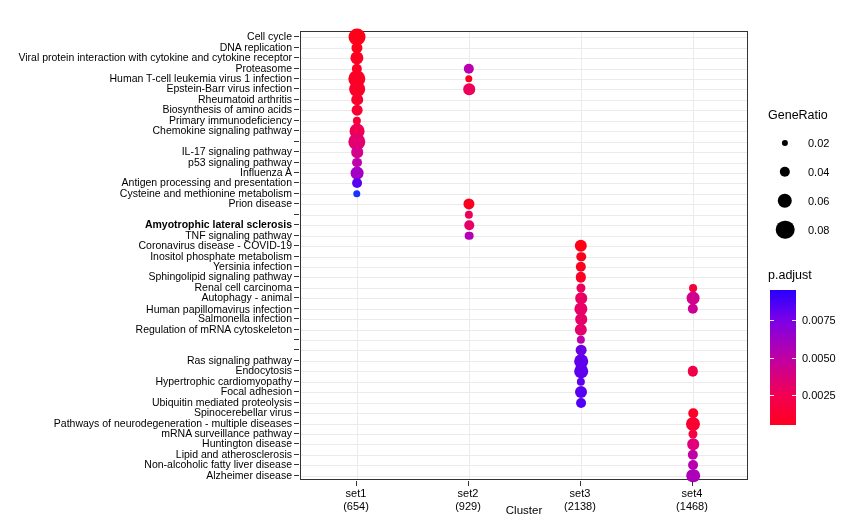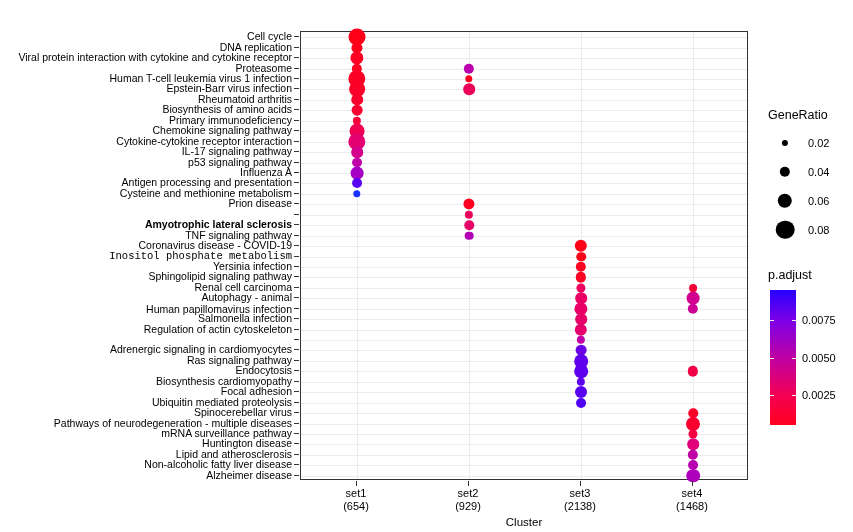--- a/index.html
+++ b/index.html
@@ -22,21 +22,21 @@
         font-size:10.5px;line-height:11px;white-space:nowrap;color:#000;}
   #yticks{position:absolute;left:294px;top:31px;width:6px;height:449px;}
   .ytick{position:absolute;left:0;width:5px;height:1px;background:#333;}
 
   
   #xticks{position:absolute;left:300px;top:481px;width:448px;height:6px;}
   .xtick{position:absolute;top:0;width:1px;height:5px;background:#333;}
   #xlabels{position:absolute;left:300px;top:487px;width:448px;height:32px;}
   .xlab{position:absolute;transform:translateX(-50%);text-align:center;
         font-size:11px;line-height:13px;white-space:nowrap;}
-  #xtitle{position:absolute;left:300px;top:516px;width:448px;
+  #xtitle{position:absolute;left:300px;top:504px;width:448px;
           text-align:center;font-size:11.5px;}
 
   
   #legend-size{position:absolute;left:768px;top:108px;width:85px;}
   #legend-size .ltitle{font-size:12.5px;margin-bottom:9px;white-space:nowrap;
                        position:absolute;left:0;top:0;}
   .skey{position:absolute;left:0;width:34px;}
   .skey .swatch{position:absolute;left:17px;top:50%;transform:translate(-50%,-50%);
                 border-radius:50%;background:#000;}
   .skey .slab{position:absolute;left:40px;top:50%;transform:translateY(-50%);
@@ -60,42 +60,40 @@
       <div class="ylab" style="top: 5.22093px;">Cell cycle</div>
       <div class="ylab" style="top: 15.6628px;">DNA replication</div>
       <div class="ylab" style="top: 26.1047px;">Viral protein interaction with cytokine and cytokine receptor</div>
       <div class="ylab" style="top: 36.5465px;">Proteasome</div>
       <div class="ylab" style="top: 46.9884px;">Human T-cell leukemia virus 1 infection</div>
       <div class="ylab" style="top: 57.4302px;">Epstein-Barr virus infection</div>
       <div class="ylab" style="top: 67.8721px;">Rheumatoid arthritis</div>
       <div class="ylab" style="top: 78.314px;">Biosynthesis of amino acids</div>
       <div class="ylab" style="top: 88.7558px;">Primary immunodeficiency</div>
       <div class="ylab" style="top: 99.1977px;">Chemokine signaling pathway</div>
-      <div class="ylab" style="top: 109.64px;">Cytokine-cytokine receptor interaction</div>
       <div class="ylab" style="top: 120.081px;">IL-17 signaling pathway</div>
       <div class="ylab" style="top: 130.523px;">p53 signaling pathway</div>
       <div class="ylab" style="top: 140.965px;">Influenza A</div>
       <div class="ylab" style="top: 151.407px;">Antigen processing and presentation</div>
       <div class="ylab" style="top: 161.849px;">Cysteine and methionine metabolism</div>
       <div class="ylab" style="top: 172.291px;">Prion disease</div>
       <div class="ylab" style="top: 193.174px; font-weight: bold;">Amyotrophic lateral sclerosis</div>
       <div class="ylab" style="top: 203.616px;">TNF signaling pathway</div>
       <div class="ylab" style="top: 214.058px;">Coronavirus disease - COVID-19</div>
-      <div class="ylab" style="top: 224.5px; font-family: Liberation Mono, monospace;">Inositol phosphate metabolism</div>
+      <div class="ylab" style="top: 224.5px;">Inositol phosphate metabolism</div>
       <div class="ylab" style="top: 234.942px;">Yersinia infection</div>
       <div class="ylab" style="top: 245.384px;">Sphingolipid signaling pathway</div>
       <div class="ylab" style="top: 255.826px;">Renal cell carcinoma</div>
       <div class="ylab" style="top: 266.267px;">Autophagy - animal</div>
       <div class="ylab" style="top: 278px; padding-left: 22px;">Human papillomavirus infection</div>
       <div class="ylab" style="top: 287.151px;">Salmonella infection</div>
-      <div class="ylab" style="top: 297.593px;">Regulation of actin cytoskeleton</div>
-      <div class="ylab" style="top: 318.477px;">Adrenergic signaling in cardiomyocytes</div>
+      <div class="ylab" style="top: 297.593px;">Regulation of mRNA cytoskeleton</div>
       <div class="ylab" style="top: 328.919px;">Ras signaling pathway</div>
       <div class="ylab" style="top: 339.36px;">Endocytosis</div>
-      <div class="ylab" style="top: 349.802px;">Biosynthesis cardiomyopathy</div>
+      <div class="ylab" style="top: 349.802px;">Hypertrophic cardiomyopathy</div>
       <div class="ylab" style="top: 360.244px;">Focal adhesion</div>
       <div class="ylab" style="top: 370.686px;">Ubiquitin mediated proteolysis</div>
       <div class="ylab" style="top: 381.128px;">Spinocerebellar virus</div>
       <div class="ylab" style="top: 391.57px;">Pathways of neurodegeneration - multiple diseases</div>
       <div class="ylab" style="top: 402.012px;">mRNA surveillance pathway</div>
       <div class="ylab" style="top: 412.453px;">Huntington disease</div>
       <div class="ylab" style="top: 422.895px;">Lipid and atherosclerosis</div>
       <div class="ylab" style="top: 433.337px;">Non-alcoholic fatty liver disease</div>
       <div class="ylab" style="top: 443.779px;">Alzheimer disease</div>
     </div>

